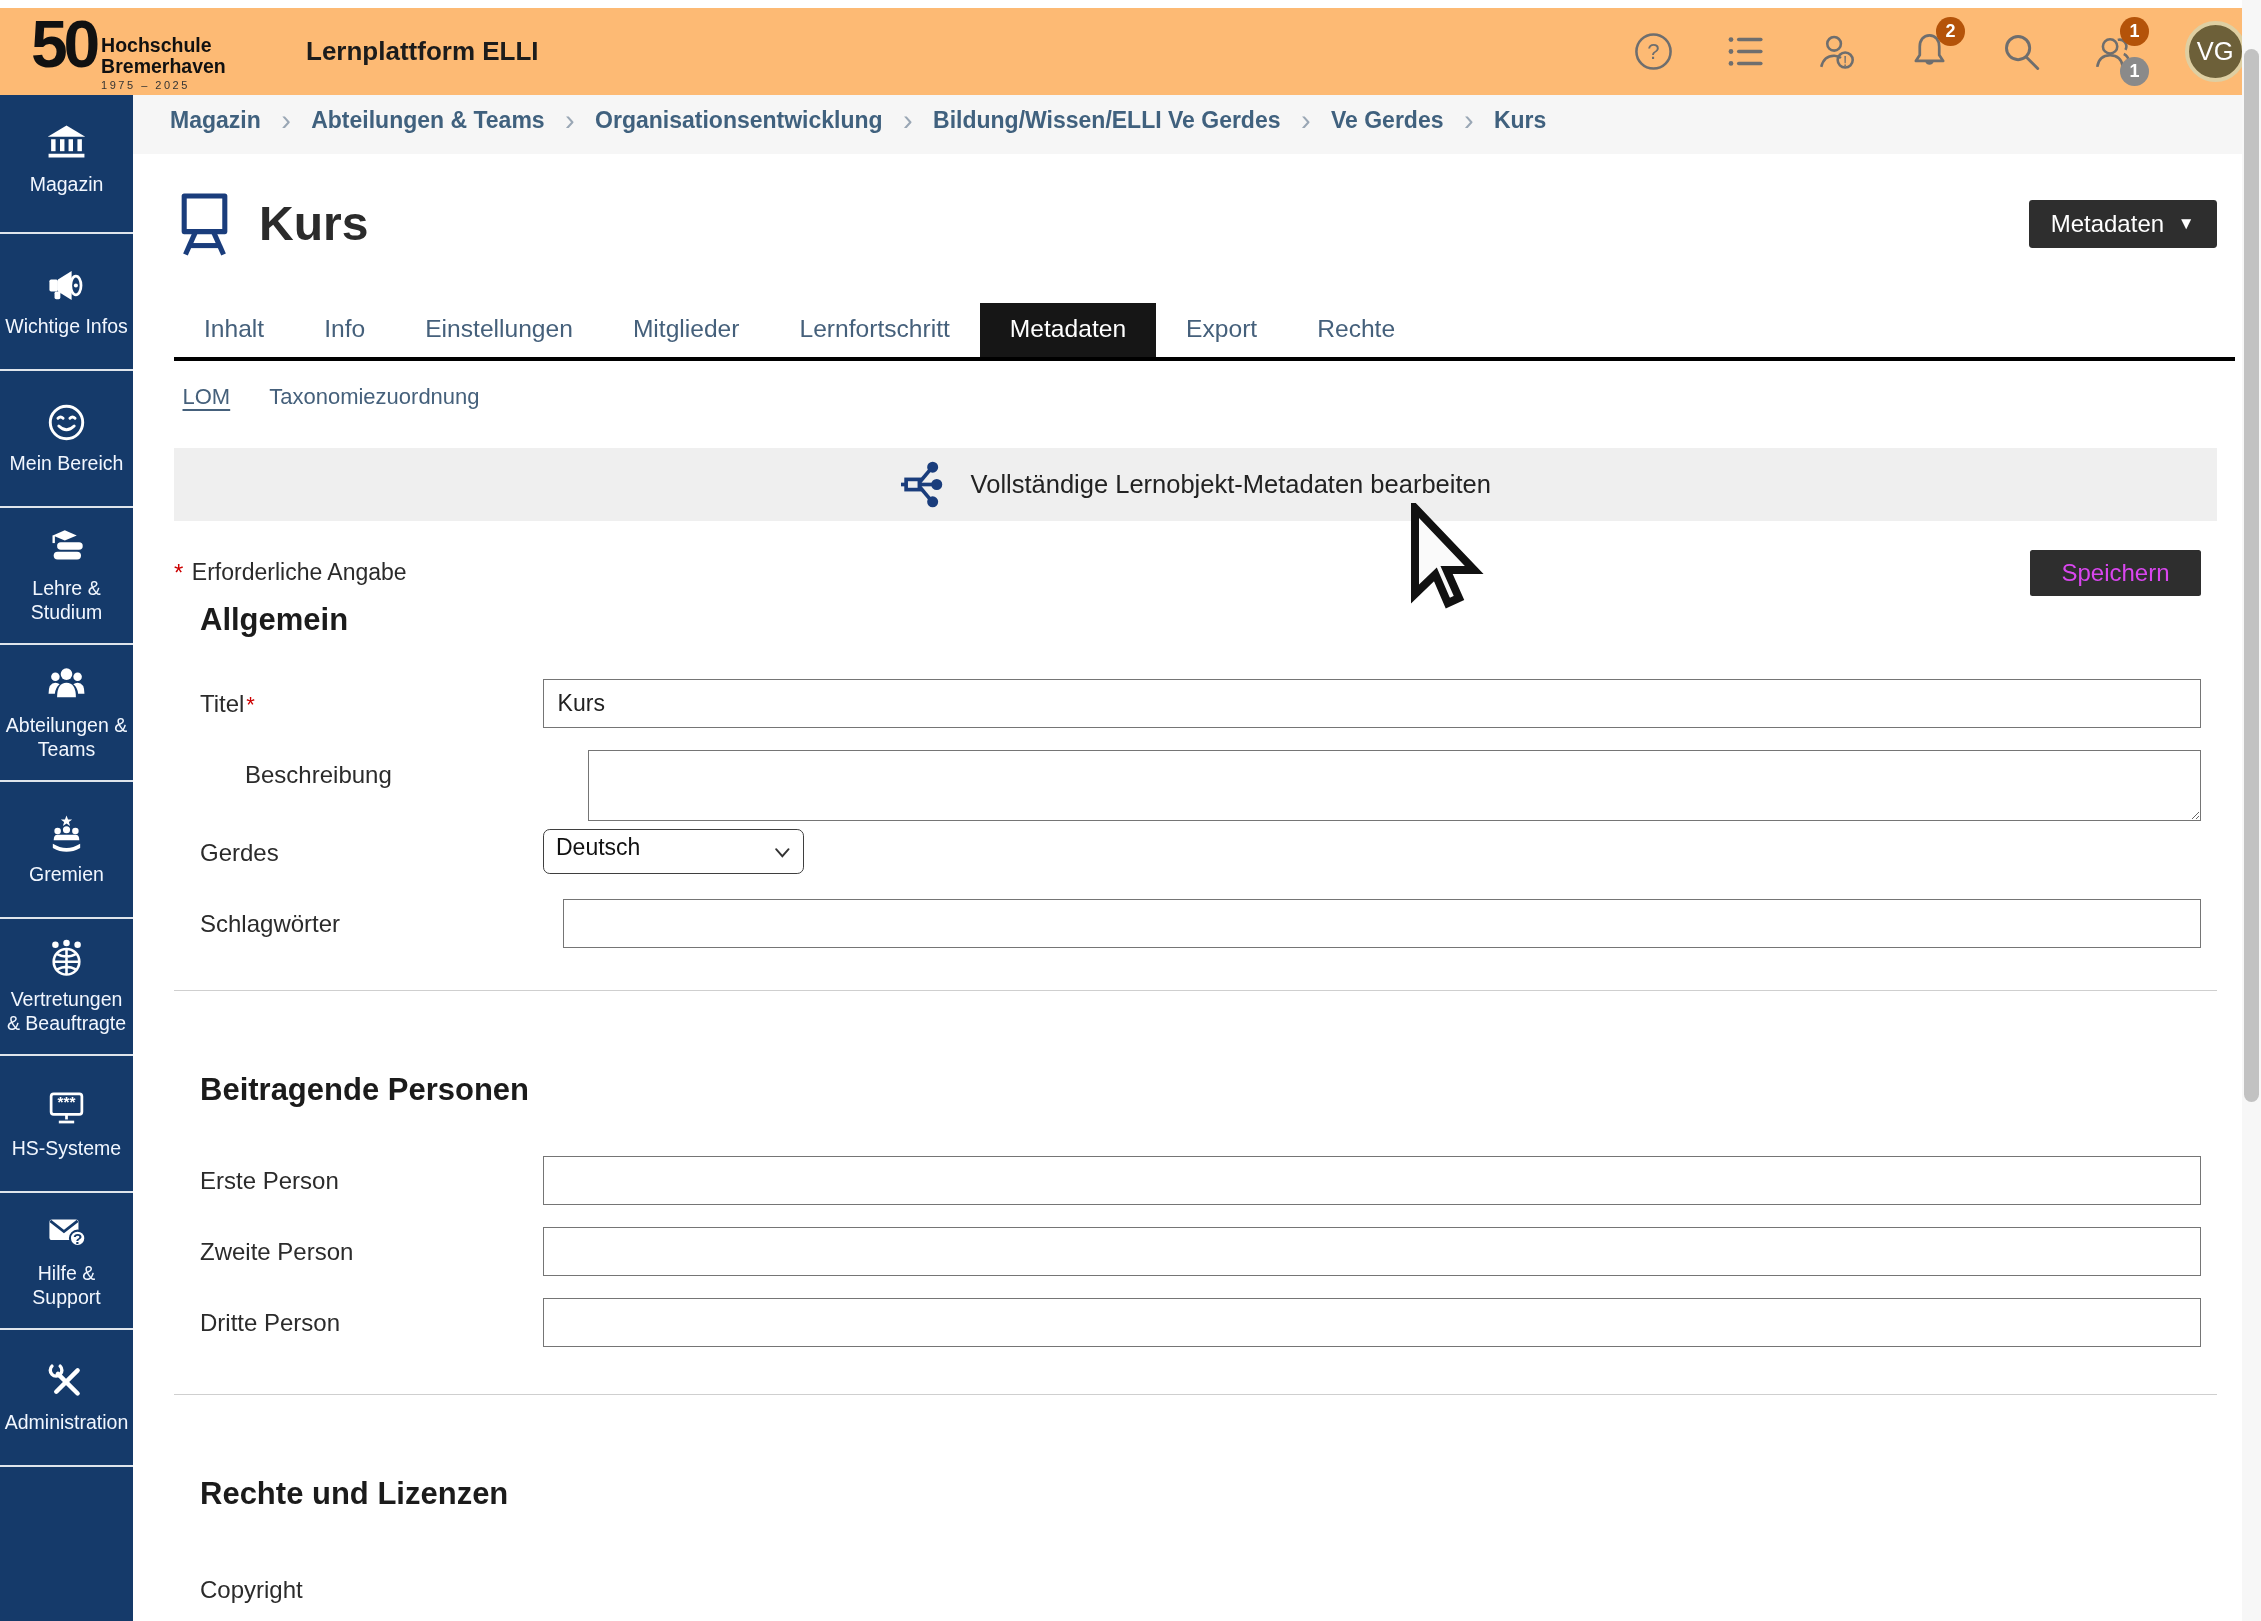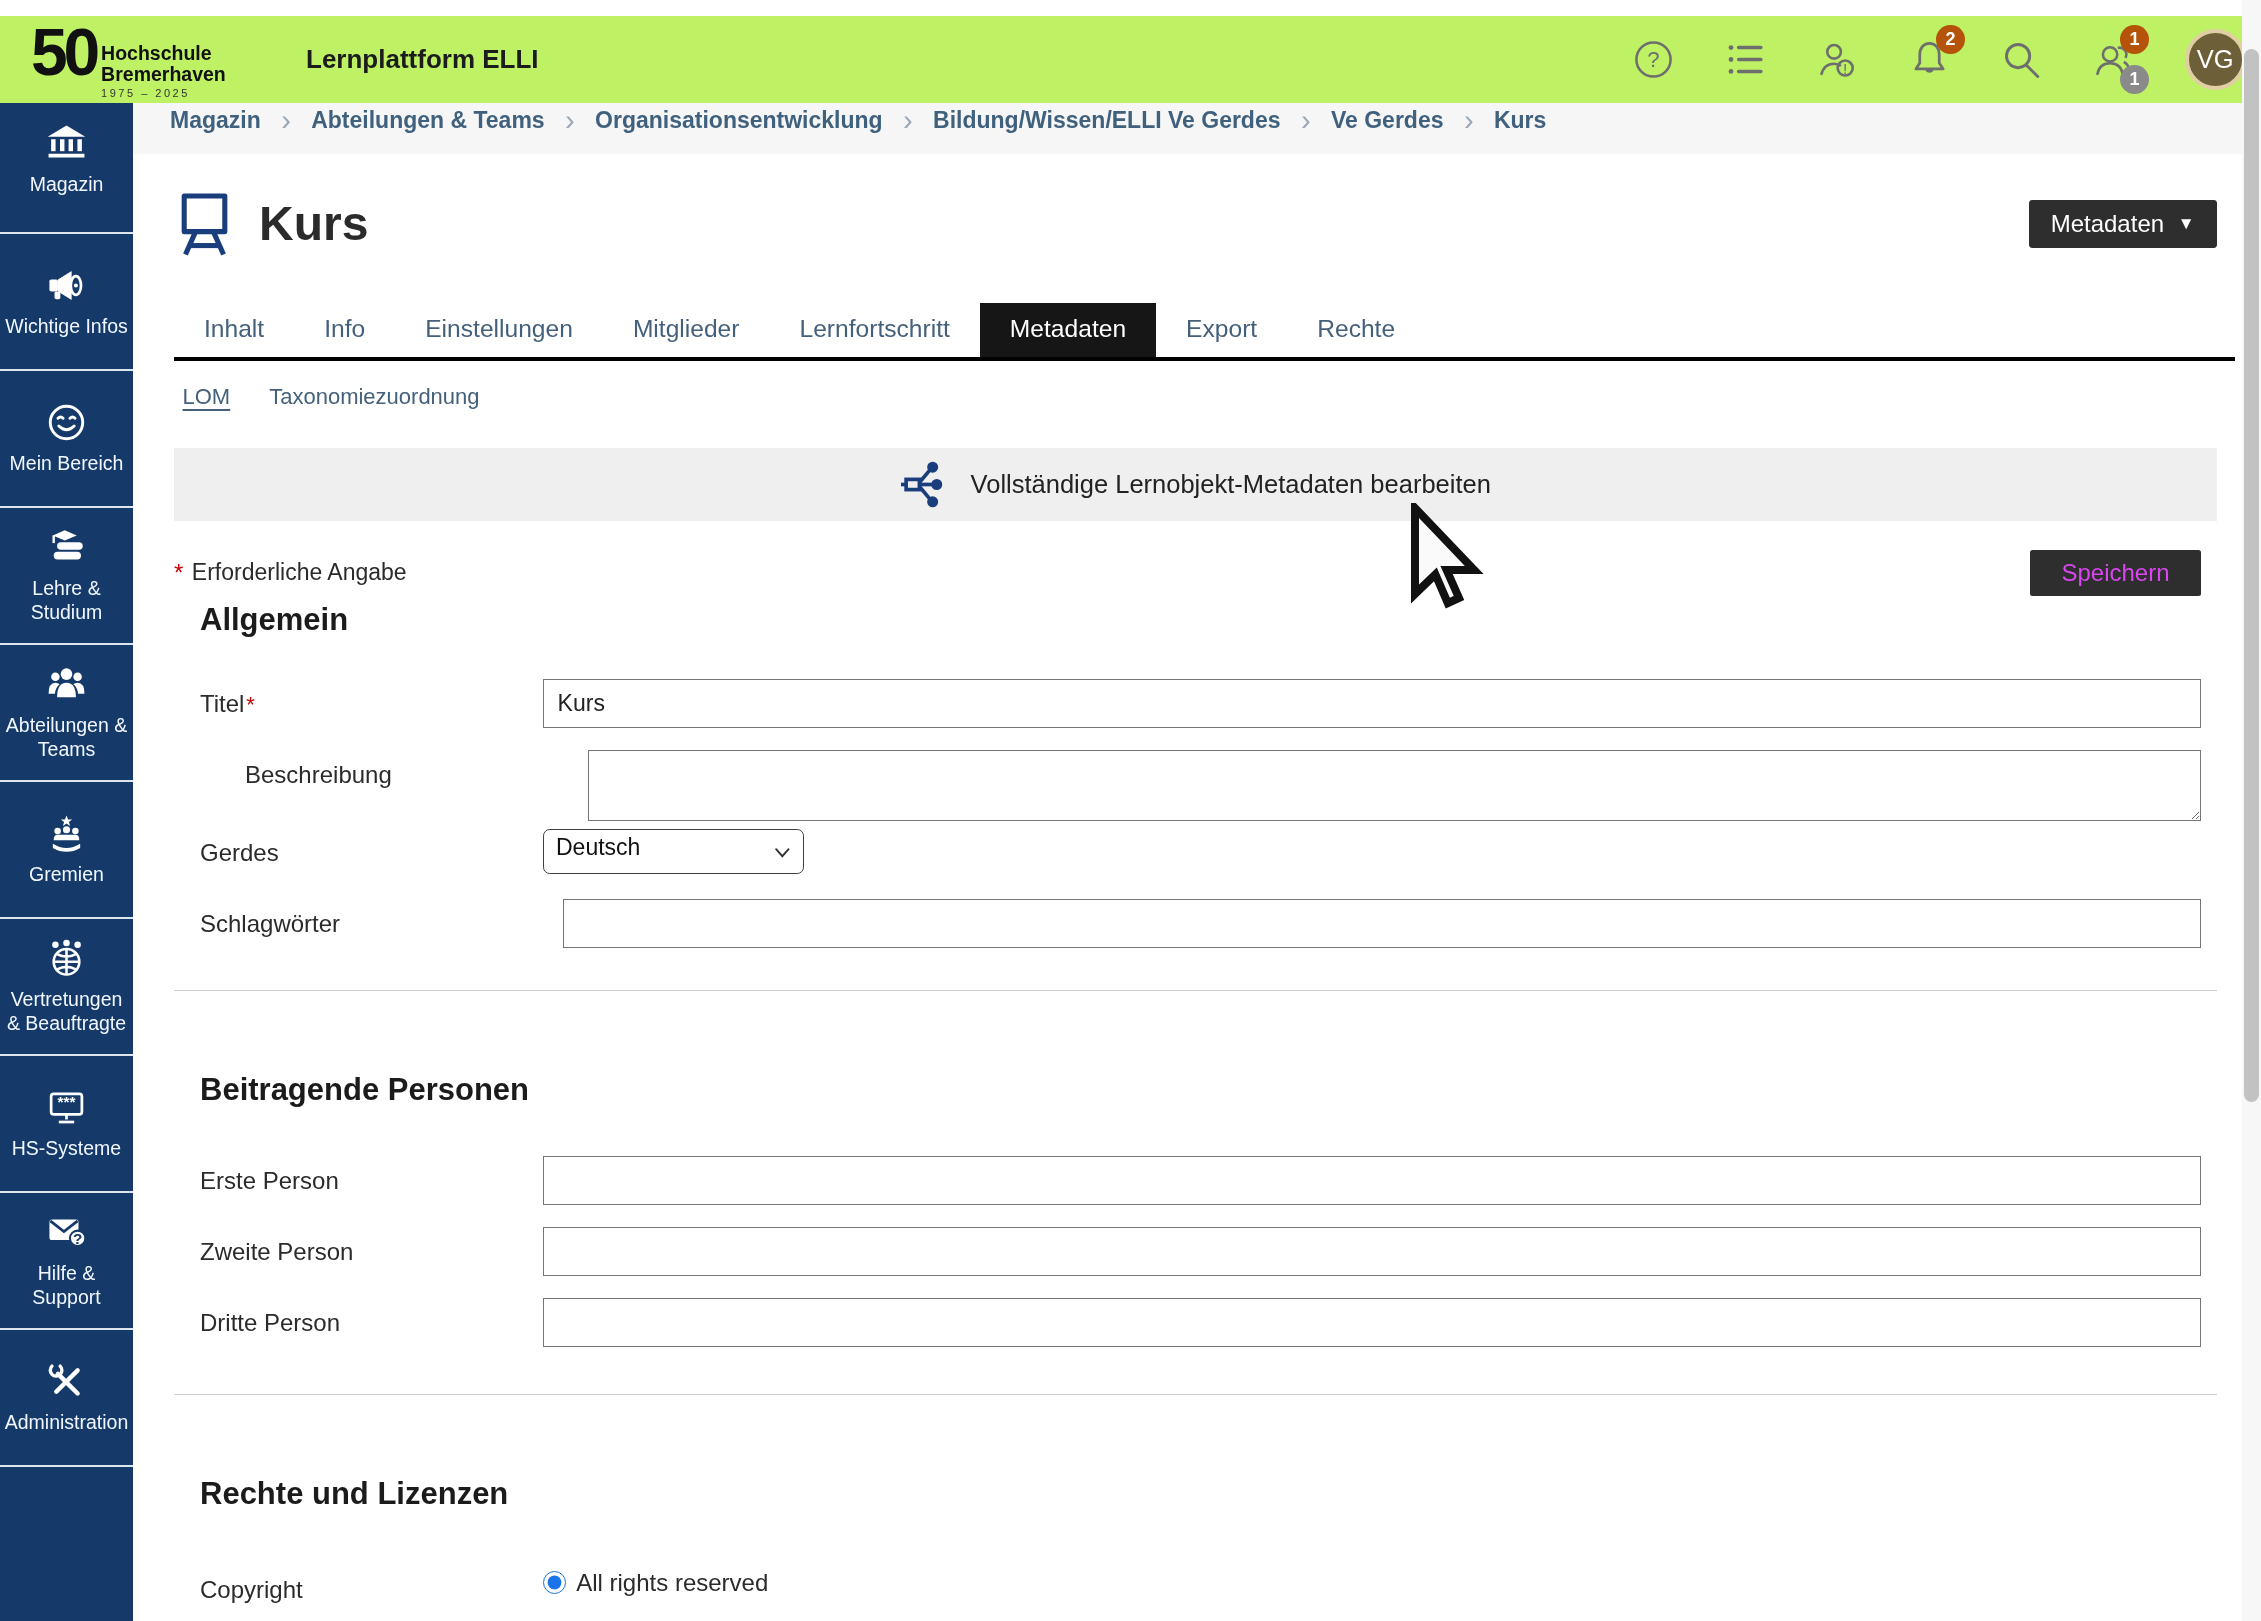--- a/index.html
+++ b/index.html
@@ -1,21 +1,21 @@
 <!DOCTYPE html>
 <html style="font-size:13.6px"><head>
 <meta charset="utf-8">
 <style>
   * { margin:0; padding:0; box-sizing:border-box; }
   html,body { background:#fff; }
   body { font-family:"Liberation Sans", sans-serif; color:#222; }
   .page { position:relative; width:2261px; height:1621px; overflow:hidden; background:#fff; }
 
   
-  .topbar { position:absolute; top:16px; left:0; width:2261px; height:87px; background:#bef264; z-index:5; }
+  .topbar { position:absolute; top:8px; left:0; width:2261px; height:87px; background:#fdba74; z-index:5; }
   .logo { position:absolute; left:31px; top:5.1px; display:flex; align-items:flex-start; }
   .logo-big { font-size:66px; font-weight:800; letter-spacing:-4.2px; color:#111; line-height:0.95; }
   .logo-text { margin-left:5.1px; margin-top:22px; }
   .logo-line { font-size:19.5px; font-weight:700; color:#111; line-height:1.05; }
   .logo-years { font-size:11px; letter-spacing:2.5px; color:#333; margin-top:3.4px; }
   .app-title { position:absolute; left:306px; top:0; height:87px; display:flex; align-items:center;
                font-size:26px; font-weight:700; color:#1c1c1c; }
   .top-icons { position:absolute; right:15.3px; top:0; height:87px; display:flex; align-items:center; gap:51px; }
   .tbicon { position:relative; width:41px; height:41px; color:#6e6e6e; cursor:pointer; }
   .tbicon svg { width:100%; height:100%; display:block; }
@@ -411,24 +411,20 @@
         </div>
       </div>
 
       <hr class="divider div2">
 
       <h2 class="section-heading h-rechte">Rechte und Lizenzen</h2>
 
       <div class="form">
         <div class="form-row row-copyright">
           <div class="f-label">Copyright</div>
-          <div class="radio-row">
-            <input type="radio" checked="" style="">
-            <span class="radio-label">All rights reserved</span>
-          </div>
         </div>
       </div>
 
     </div>
   </main>
 
   <div class="scrollbar">
     <div class="scroll-thumb"></div>
   </div>
 

